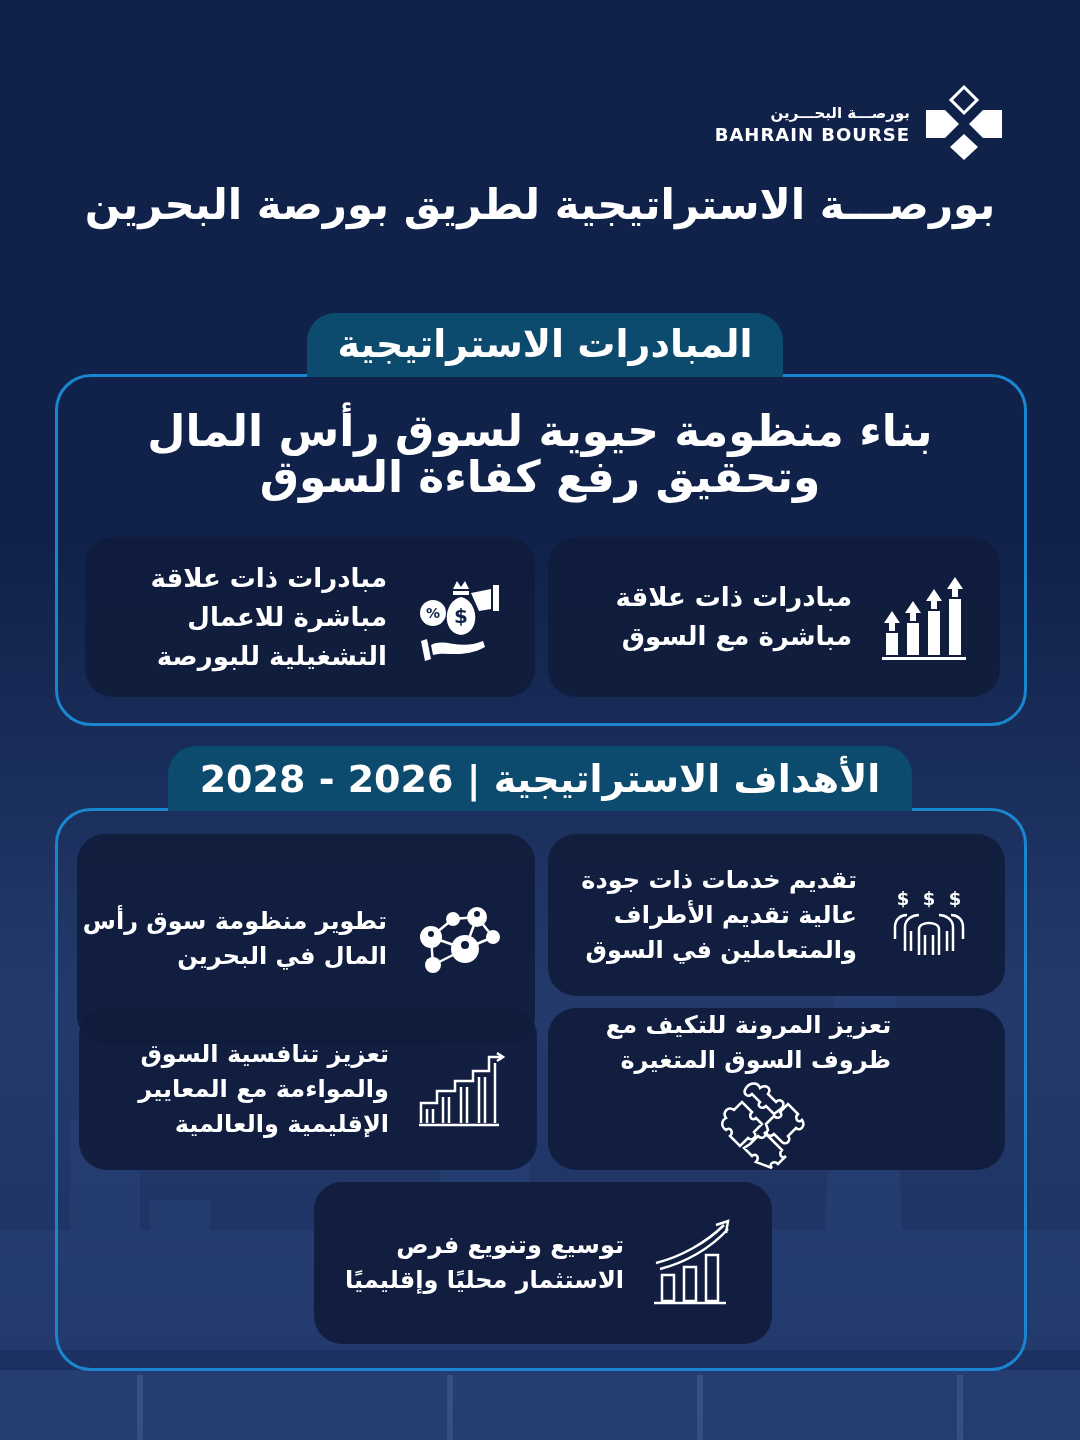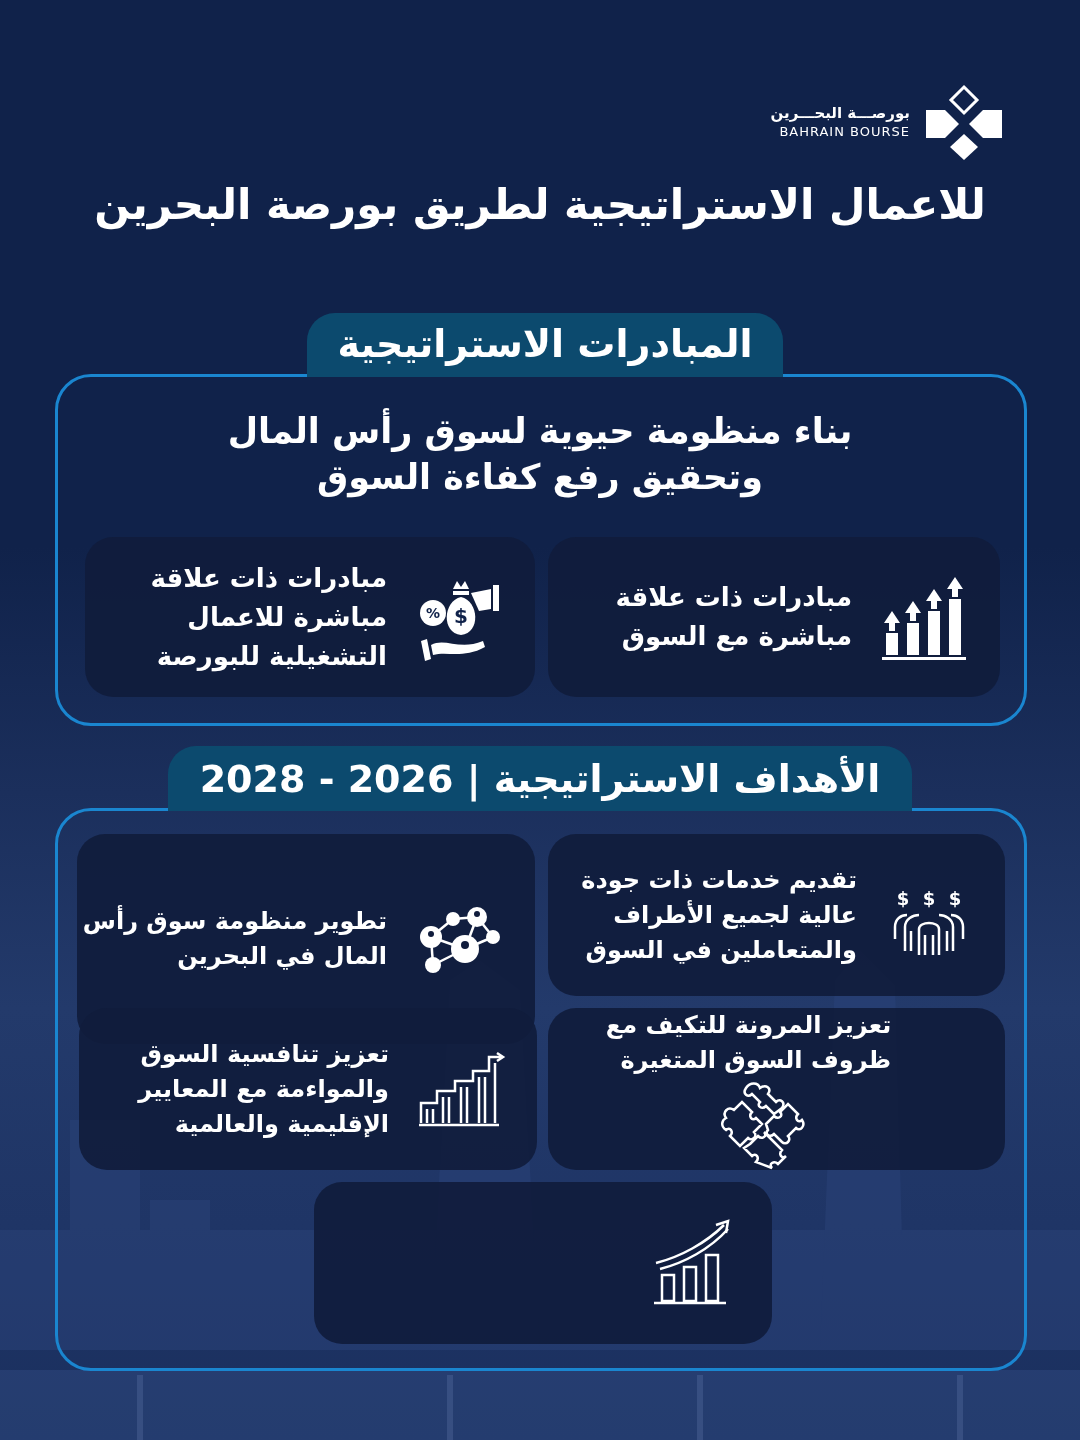--- a/index.html
+++ b/index.html
@@ -8,33 +8,33 @@
     position: relative;
     font-family: "DejaVu Sans", sans-serif;
     color: #ffffff;
     background: linear-gradient(180deg, #10224a 0%, #10224a 38%, #1b2f5c 55%, #233a6b 70%, #1f3566 85%, #1a2f5e 100%);
   }
   .skyline { position: absolute; left: 0; top: 0; width: 1080px; height: 1440px; z-index: 0; }
   .abs { position: absolute; z-index: 2; }
 
   .logo { left: 760px; top: 84px; width: 245px; height: 78px; }
   .logo .ar { position: absolute; right: 95px; top: 20px; font-size: 15px; font-weight: bold; direction: rtl; white-space: nowrap; }
-  .logo .en { position: absolute; right: 95px; top: 40px; font-size: 13px; font-weight: normal; letter-spacing: 1px; white-space: nowrap; }
+  .logo .en { position: absolute; right: 95px; top: 40px; font-size: 18px; font-weight: bold; letter-spacing: 1px; white-space: nowrap; }
   .logo svg { position: absolute; right: 0; top: 0; }
 
   .title { left: 40px; top: 180px; width: 1000px; text-align: center; font-size: 42px; font-weight: bold; direction: rtl; }
 
   .frame { border: 3px solid #1a86d0; border-radius: 36px; }
   .tab { background: #0c4a6e; border-radius: 28px 28px 0 0; text-align: center; font-weight: bold; direction: rtl; white-space: nowrap; }
   .tab1 { left: 307px; top: 313px; width: 476px; height: 64px; font-size: 38px; line-height: 62px; }
   .tab2 { left: 168px; top: 746px; width: 744px; height: 65px; font-size: 38px; line-height: 66px; }
   .frame1 { left: 55px; top: 374px; width: 972px; height: 352px; }
   .frame2 { left: 55px; top: 808px; width: 972px; height: 563px; }
 
-  .lead { left: 60px; top: 408px; width: 960px; text-align: center; font-size: 35px; font-weight: bold; line-height: 46px; direction: rtl; }
+  .lead { left: 60px; top: 408px; width: 960px; text-align: center; font-size: 44px; font-weight: bold; line-height: 46px; direction: rtl; }
 
   .card {
     background: rgba(16, 28, 60, 0.92);
     border-radius: 28px;
     display: flex; align-items: center; justify-content: flex-end;
     padding-right: 30px;
     direction: ltr;
   }
   .card .txt { text-align: right; direction: rtl; font-size: 26px; font-weight: bold; line-height: 39px; margin-right: 26px; }
   .card .txt.sm { font-size: 24px; line-height: 35px; }
@@ -77,21 +77,21 @@
   <span class="ar">بورصـــة البحـــرين</span>
   <span class="en">BAHRAIN BOURSE</span>
   <svg width="82" height="78" viewBox="0 0 82 78">
     <path d="M41 3 L54 16 L41 29 L28 16 Z" fill="none" stroke="#fff" stroke-width="3"></path>
     <path d="M3 26 L22 26 L36 40 L22 54 L3 54 Z" fill="#fff"></path>
     <path d="M79 26 L60 26 L46 40 L60 54 L79 54 Z" fill="#fff"></path>
     <path d="M41 50 L55 63 L41 76 L27 63 Z" fill="#fff"></path>
   </svg>
 </div>
 
-<h1 class="abs title">للاعمال الاستراتيجية لطريق بورصة البحرين</h1>
+<h1 class="abs title">بورصـــة الاستراتيجية لطريق بورصة البحرين</h1>
 
 <div class="abs frame frame1"></div>
 <div class="abs tab tab1">المبادرات الاستراتيجية</div>
 
 <div class="abs lead">
   <div>بناء منظومة حيوية لسوق رأس المال</div>
   <div>وتحقيق رفع كفاءة السوق</div>
 </div>
 
 <div class="abs card c1">
@@ -135,21 +135,21 @@
     <text x="48" y="52" font-size="20" font-weight="bold" fill="#10224a" text-anchor="middle" font-family="DejaVu Sans, sans-serif">$</text>
   </svg>
 </div>
 
 <div class="abs frame frame2"></div>
 <div class="abs tab tab2">الأهداف الاستراتيجية | 2026 - 2028</div>
 
 <div class="abs card g1">
   <div class="txt sm">
     <div>تقديم خدمات ذات جودة</div>
-    <div>عالية لجميع الأطراف</div>
+    <div>عالية تقديم الأطراف</div>
     <div>والمتعاملين في السوق</div>
   </div>
   <svg class="ico" viewBox="0 0 92 92">
     <g fill="none" stroke="#fff" stroke-width="2.5">
       <path d="M22 82 L22 58 C22 50 30 46 36 46"></path>
         <path d="M28 82 L28 62"></path>
       <path d="M70 82 L70 58 C70 50 62 46 56 46"></path>
         <path d="M64 82 L64 62"></path>
       <path d="M36 86 L36 60 C36 52 56 52 56 60 L56 86"></path>
         <path d="M42 86 L42 66"></path>
@@ -230,20 +230,24 @@
       <line x1="46" y1="44" x2="46" y2="80"></line>
         <line x1="52" y1="44" x2="52" y2="80"></line>
       <line x1="64" y1="34" x2="64" y2="80"></line>
         <line x1="70" y1="34" x2="70" y2="80"></line>
       <line x1="80" y1="20" x2="80" y2="80"></line>
     </g>
   </svg>
 </div>
 
 <div class="abs card g5">
+  <div class="txt sm">
+    <div>توسيع وتنويع فرص</div>
+    <div>الاستثمار محليًا وإقليميًا</div>
+  </div>
   <svg class="ico" viewBox="0 0 92 92">
     <g fill="none" stroke="#fff" stroke-width="2.5">
       <rect x="12" y="58" width="12" height="26"></rect>
       <rect x="34" y="50" width="12" height="34"></rect>
       <rect x="56" y="38" width="12" height="46"></rect>
       <line x1="4" y1="86" x2="76" y2="86"></line>
       <path d="M6 46 C30 40 56 26 74 8"></path>
       <path d="M10 52 C34 46 60 32 78 12"></path>
       <path d="M66 8 L78 4 L76 16"></path>
     </g>

